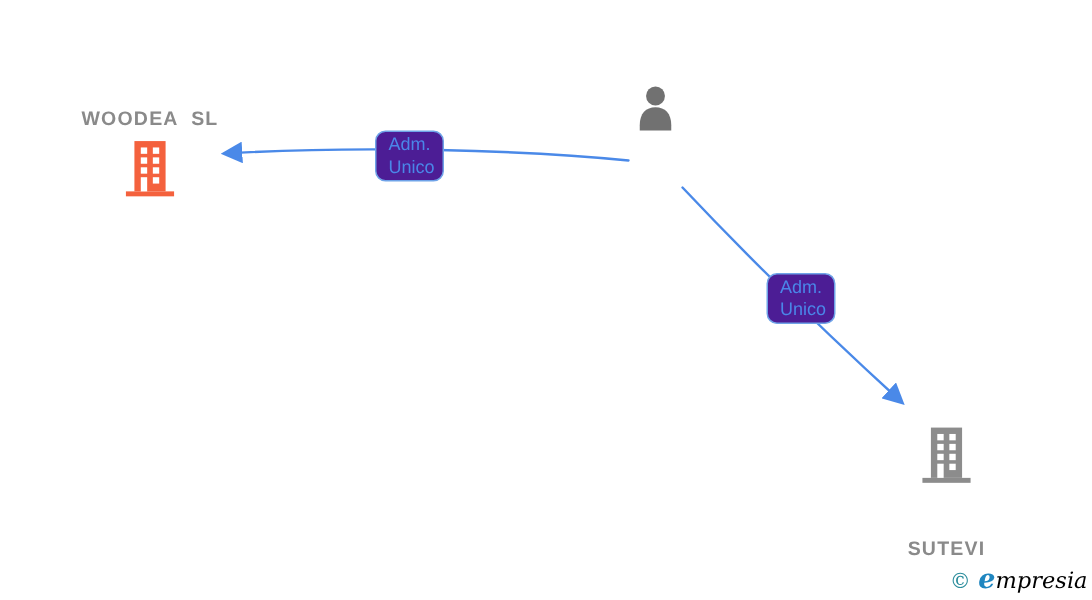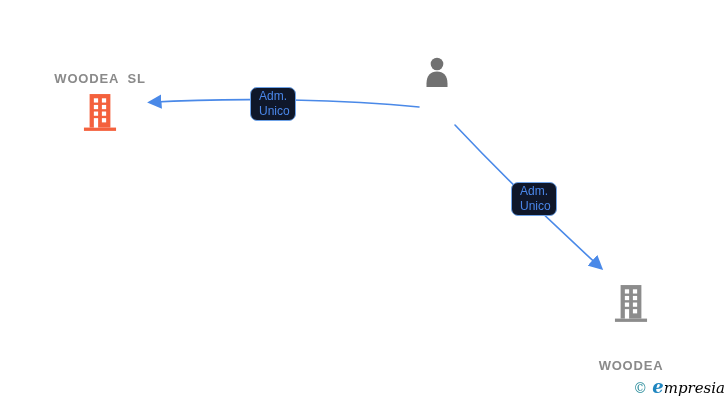--- a/index.html
+++ b/index.html
@@ -17,21 +17,21 @@
     letter-spacing:0.8px;text-align:center;white-space:pre;
     line-height:15px;
   }
   .person-name{
     font-size:13px;color:#8f8f8f;text-align:center;
     line-height:16px;white-space:pre;
   }
   .edge-label-box{
     position:absolute;z-index:3;
     width:46px;height:34px;
-    background:#0f172a;
+    background:#4c1d95;
     border:1.5px solid #6fa3e8;
     border-radius:7px;
     box-sizing:border-box;
     padding:1px 0 0 8px;
     font-size:12px;color:#4a86e8;
     line-height:15px;
   }
   .watermark{
     position:absolute;right:3px;bottom:3px;z-index:4;
     font-family:"DejaVu Serif", serif;font-style:italic;
@@ -86,21 +86,21 @@
       <rect x="11.5" y="5.5" width="4.5" height="4.5" fill="#ffffff"></rect>
       <rect x="20" y="5.5" width="4.5" height="4.5" fill="#ffffff"></rect>
       <rect x="11.5" y="12.5" width="4.5" height="4.5" fill="#ffffff"></rect>
       <rect x="20" y="12.5" width="4.5" height="4.5" fill="#ffffff"></rect>
       <rect x="11.5" y="19.5" width="4.5" height="4.5" fill="#ffffff"></rect>
       <rect x="20" y="19.5" width="4.5" height="4.5" fill="#ffffff"></rect>
       <rect x="11.5" y="26.5" width="4.5" height="10" fill="#ffffff"></rect>
       <rect x="20" y="26.5" width="4.5" height="4.5" fill="#ffffff"></rect>
     </svg>
     <div class="company-label" style="margin-top:5px;">
-      <div>WOODEA</div>
+      <div>SUTEVI</div>
       
     </div>
   </div>
 
   <div class="edge-label-box" style="left:250px;top:87px;">
     <div>Adm.</div>
     <div>Unico</div>
   </div>
 
   <div class="edge-label-box" style="left:511px;top:182px;">

